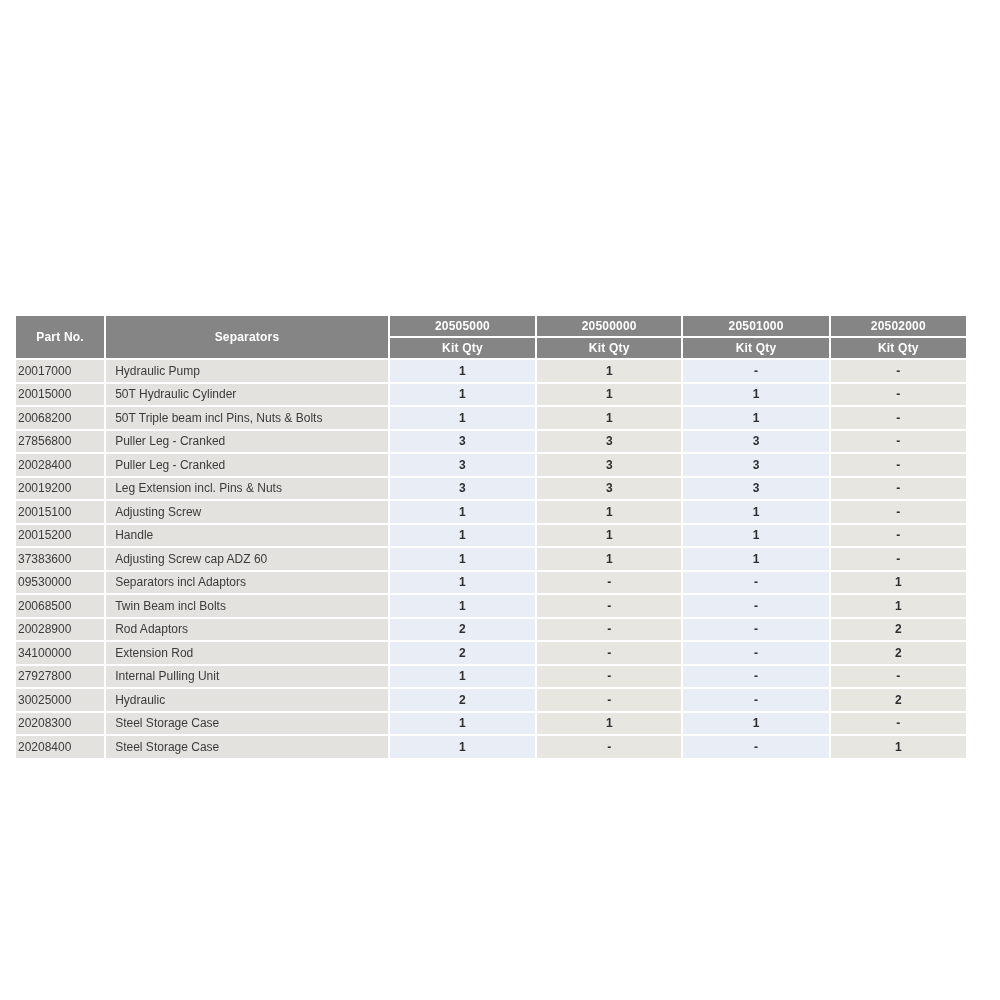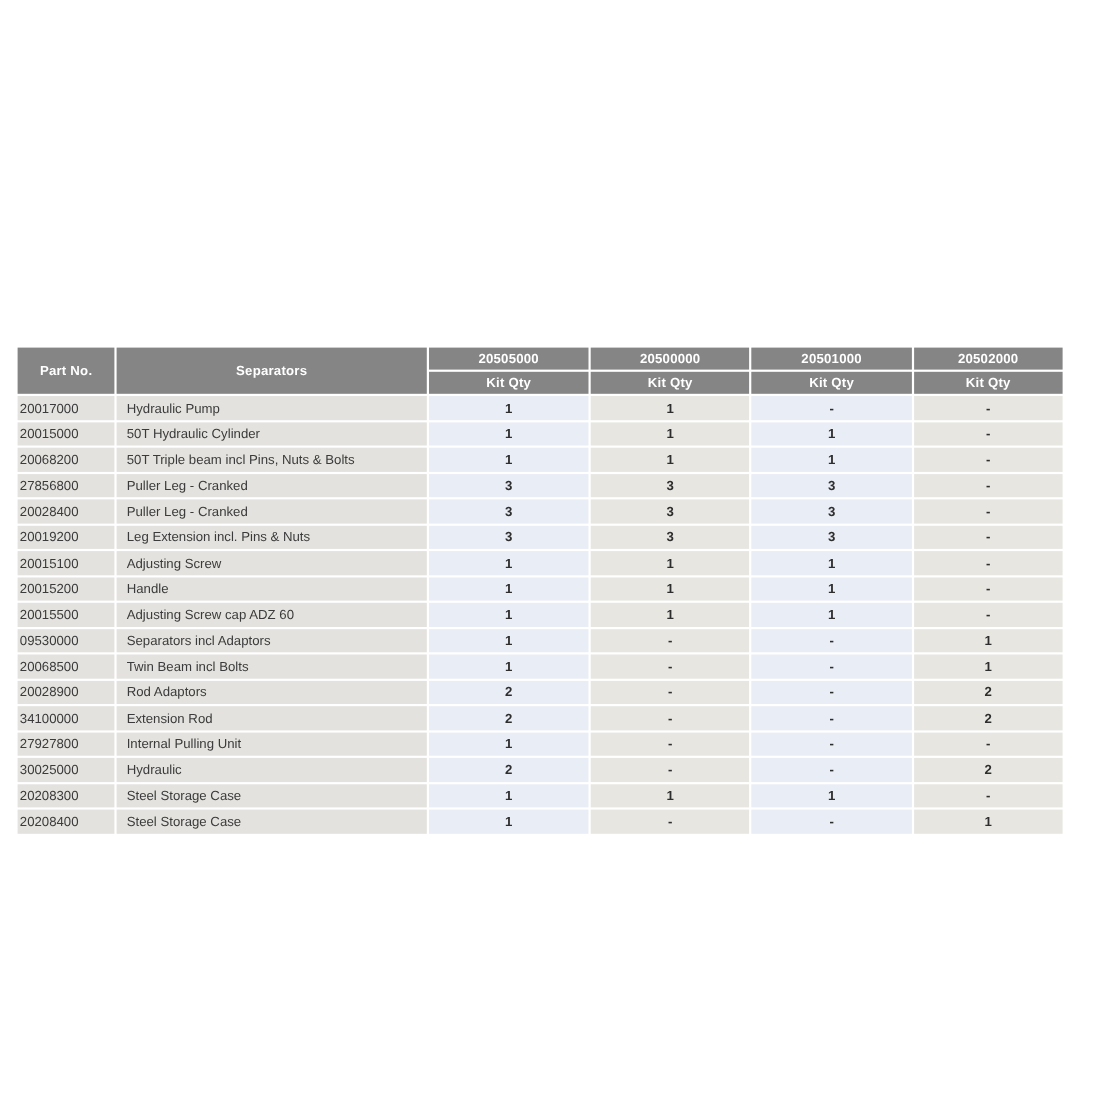--- a/index.html
+++ b/index.html
@@ -164,21 +164,21 @@
   </tr>
           <tr>
     <td class="part">20015200</td>
     <td class="desc">Handle</td>
     <td class="qty k-blue">1</td>
     <td class="qty k-gray">1</td>
     <td class="qty k-blue">1</td>
     <td class="qty k-gray">-</td>
   </tr>
           <tr>
-    <td class="part">20015500</td>
+    <td class="part">37383600</td>
     <td class="desc">Adjusting Screw cap ADZ 60</td>
     <td class="qty k-blue">1</td>
     <td class="qty k-gray">1</td>
     <td class="qty k-blue">1</td>
     <td class="qty k-gray">-</td>
   </tr>
           <tr>
     <td class="part">09530000</td>
     <td class="desc">Separators incl Adaptors</td>
     <td class="qty k-blue">1</td>

